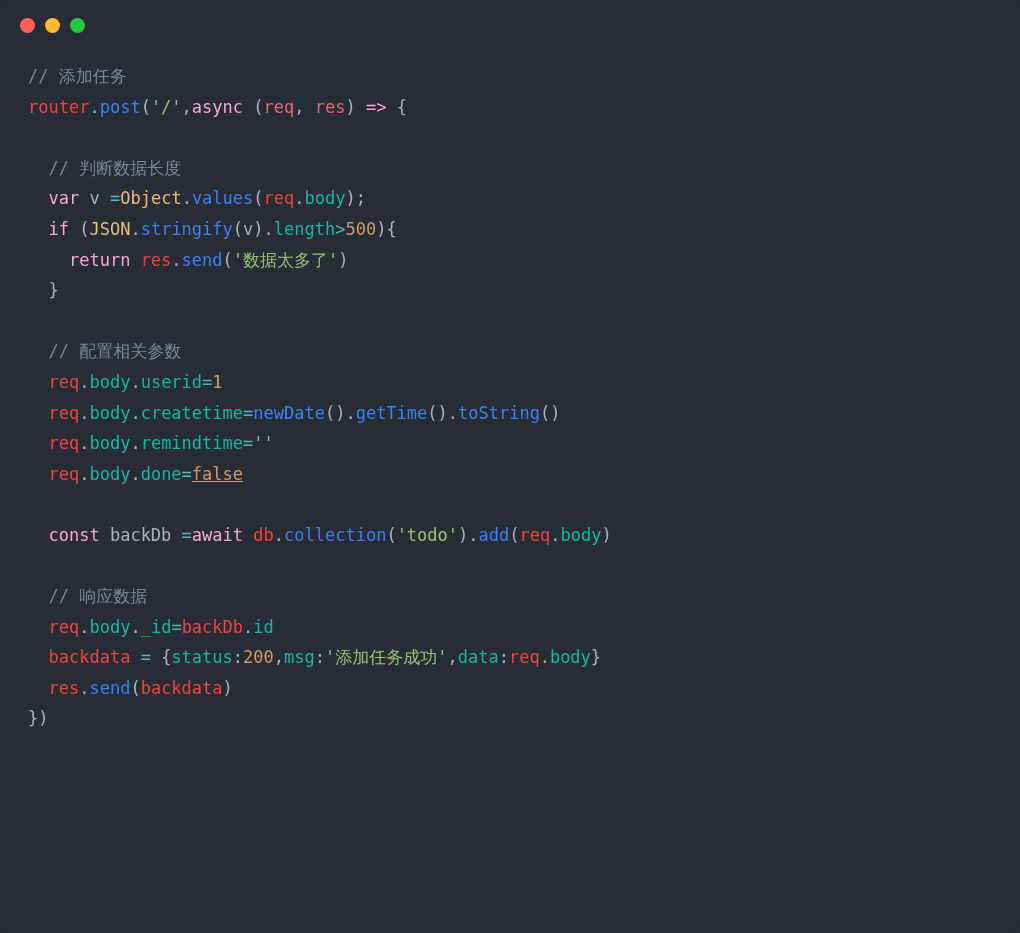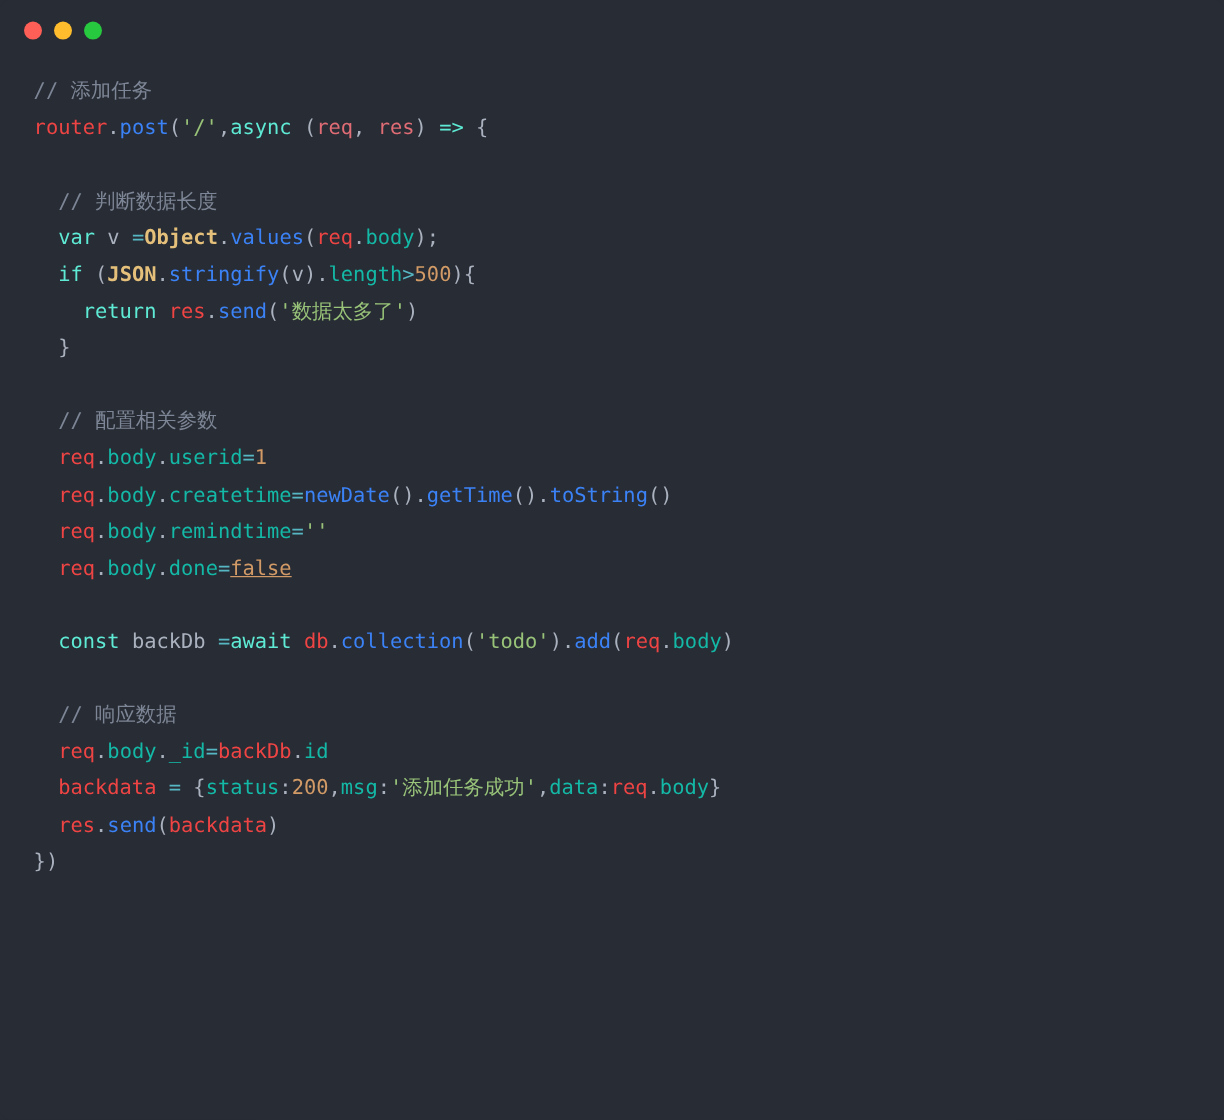--- a/index.html
+++ b/index.html
@@ -38,22 +38,22 @@
     .code-area {
       padding: 28px 28px;
       color: #abb2bf;
       white-space: pre;
     }
     .c-comment { color: #7d8696; }
     .c-var { color: #ef4444; }
     .c-punct { color: #abb2bf; }
     .c-method { color: #3b82f6; }
     .c-string { color: #98c379; }
-    .c-keyword { color: #5eead4; }
-    .c-builtin { color: #e5c07b; font-weight: bold; }
+    .c-keyword { color: #f9a8d4; }
+    .c-builtin { color: #e5c07b; }
     .c-prop { color: #14b8a6; }
     .c-number { color: #d19a66; }
     .c-bool { color: #d19a66; text-decoration: underline; }
     .c-param { color: #e06c75; }
     .c-dot { color: #abb2bf; }
     .c-paren { color: #abb2bf; }
     .c-brace { color: #abb2bf; }
     .c-op { color: #56b6c2; }
     .c-white { color: #abb2bf; }
   </style>

